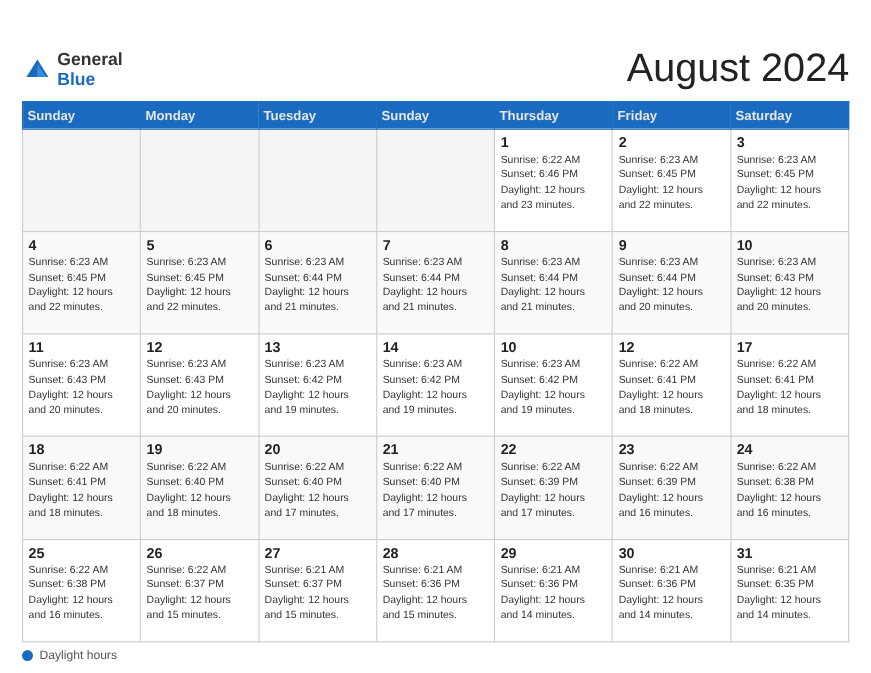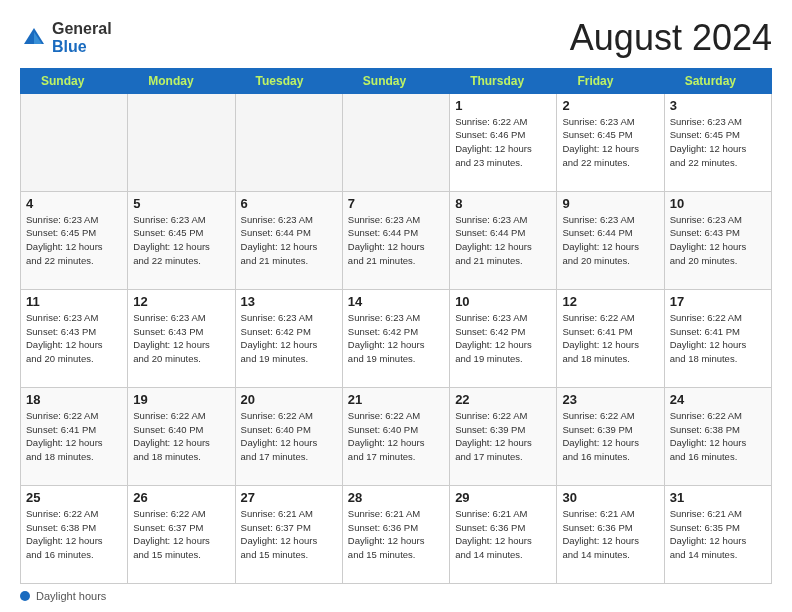--- a/index.html
+++ b/index.html
@@ -13,21 +13,21 @@
     .page {
       width: 792px;
       height: 612px;
       padding: 18px 20px 10px 20px;
       display: flex;
       flex-direction: column;
     }
     .header {
       display: flex;
       justify-content: space-between;
-      align-items: center;
+      align-items: flex-end;
       margin-bottom: 10px;
     }
     .logo {
       display: flex;
       align-items: center;
       gap: 4px;
     }
     .logo-text {
       display: flex;
       flex-direction: column;
@@ -42,44 +42,45 @@
       font-size: 16px;
       font-weight: bold;
       color: #1a6bbf;
     }
     .logo-icon {
       width: 28px;
       height: 28px;
     }
     .title-block {
       text-align: right;
+      margin-top: 24px;
     }
     .title-month {
       font-size: 36px;
       font-weight: normal;
       color: #222;
       line-height: 1.1;
     }
     .title-location {
       font-size: 16px;
       color: #444;
     }
     .calendar {
       flex: 1;
       border: 1px solid #ccc;
       border-collapse: collapse;
       width: 100%;
       table-layout: fixed;
     }
     .calendar th {
       background: #1a6bbf;
-      color: #bef264;
+      color: #e5e5e5;
       font-size: 12px;
       font-weight: bold;
-      padding: 5px 20px;
+      padding: 5px 4px;
       text-align: left;
       border: 1px solid #1a6bbf;
     }
     .calendar td {
       border: 1px solid #ccc;
       vertical-align: top;
       padding: 4px 5px;
       font-size: 10px;
       color: #333;
       height: 82px;

